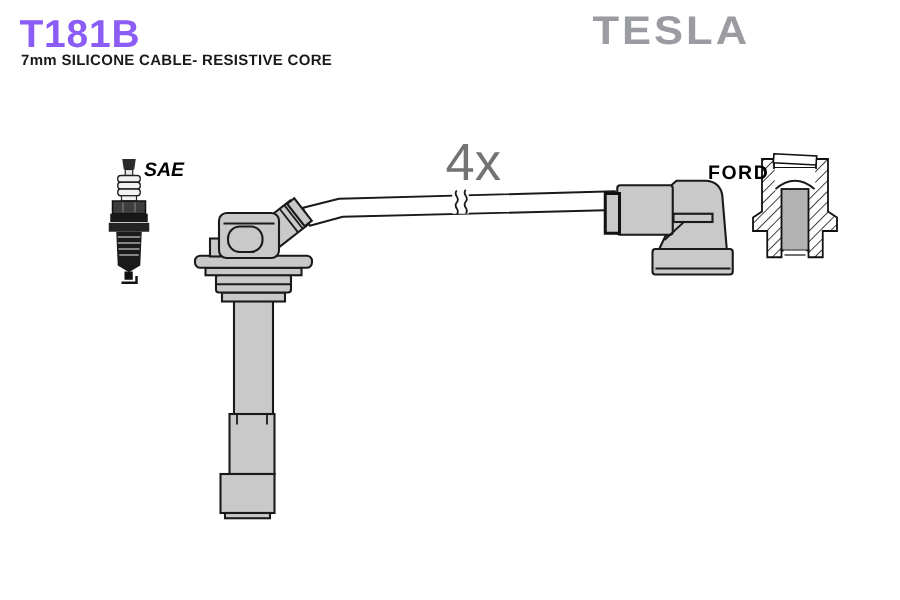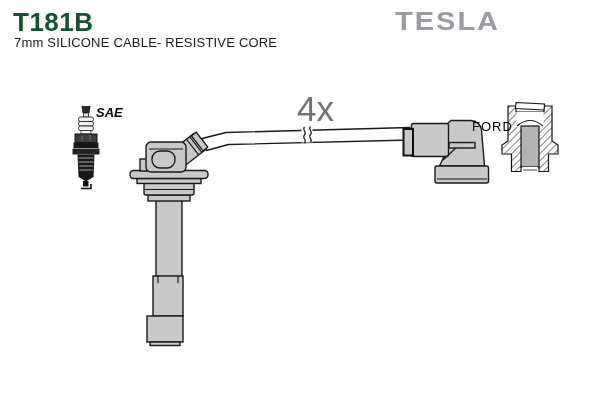--- a/index.html
+++ b/index.html
@@ -1,29 +1,29 @@
 <!DOCTYPE html>
 <html><head>
 <meta charset="utf-8">
 <style>
   html,body{margin:0;padding:0;background:#fff;}
   #stage{
     position:relative;width:600px;height:400px;background:#ffffff;
     font-family:"Liberation Sans", sans-serif;color:#111;overflow:hidden;
   }
   .abs{position:absolute;}
-  #part-number{left:13px;top:7px;font-size:26px;font-weight:bold;letter-spacing:.5px;color:#14532d;}
-  #subtitle{left:14px;top:35px;font-size:13px;color:#1a1a1a;letter-spacing:.2px;}
+  #part-number{left:13px;top:7px;font-size:26px;font-weight:bold;letter-spacing:.5px;color:#8b5cf6;}
+  #subtitle{left:14px;top:35px;font-size:10px;color:#1a1a1a;letter-spacing:.2px;font-weight:bold;}
   #brand-logo{
     left:395px;top:6px;font-size:29px;font-weight:900;color:#9b9ca1;
     letter-spacing:2px;transform:scaleY(.92);transform-origin:top left;
   }
   #quantity-label{left:297px;top:89px;font-size:35px;color:#737373;}
   #sae-label{left:96px;top:105px;font-size:13px;font-weight:bold;color:#000;font-style:italic;}
-  #ford-label{left:472px;top:107px;font-size:13px;font-weight:normal;letter-spacing:1px;color:#000;margin-top:12px;}
+  #ford-label{left:472px;top:107px;font-size:13px;font-weight:bold;letter-spacing:1px;color:#000;}
   svg{position:absolute;left:0;top:0;}
   .part{fill:#c9c9c9;stroke:#1a1a1a;stroke-width:1.4;}
   .ln{stroke:#1a1a1a;fill:none;stroke-width:1.2;}
   .white{fill:#ffffff;stroke:#1a1a1a;stroke-width:1.3;}
 </style>
 </head>
 <body>
 
 <div id="stage">
 

